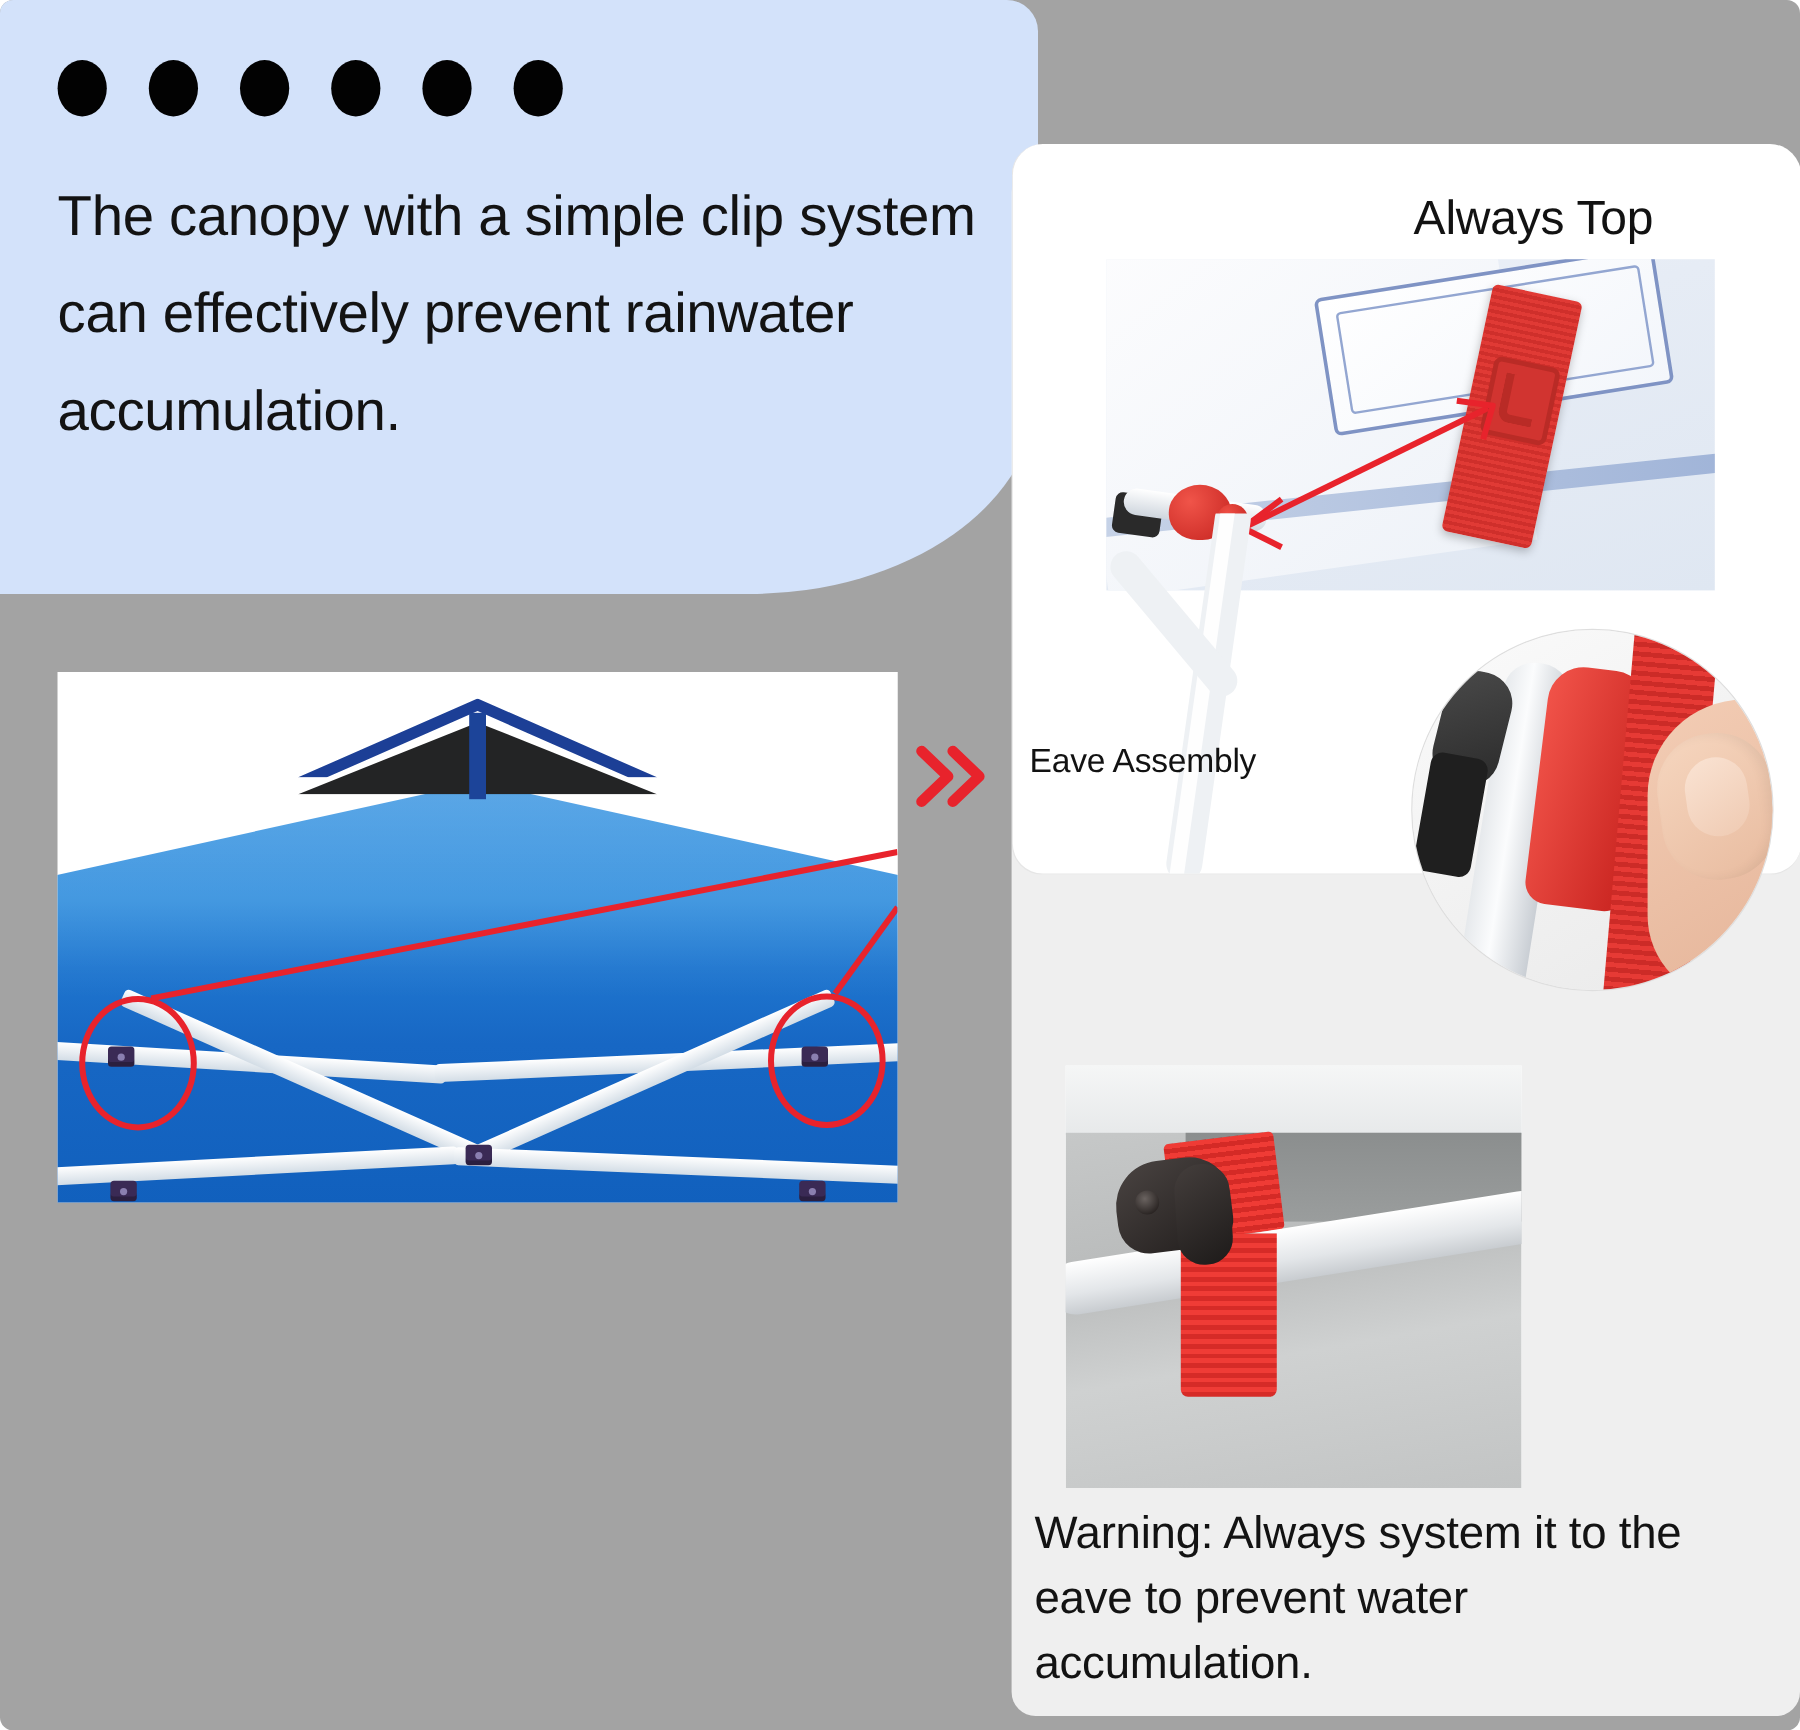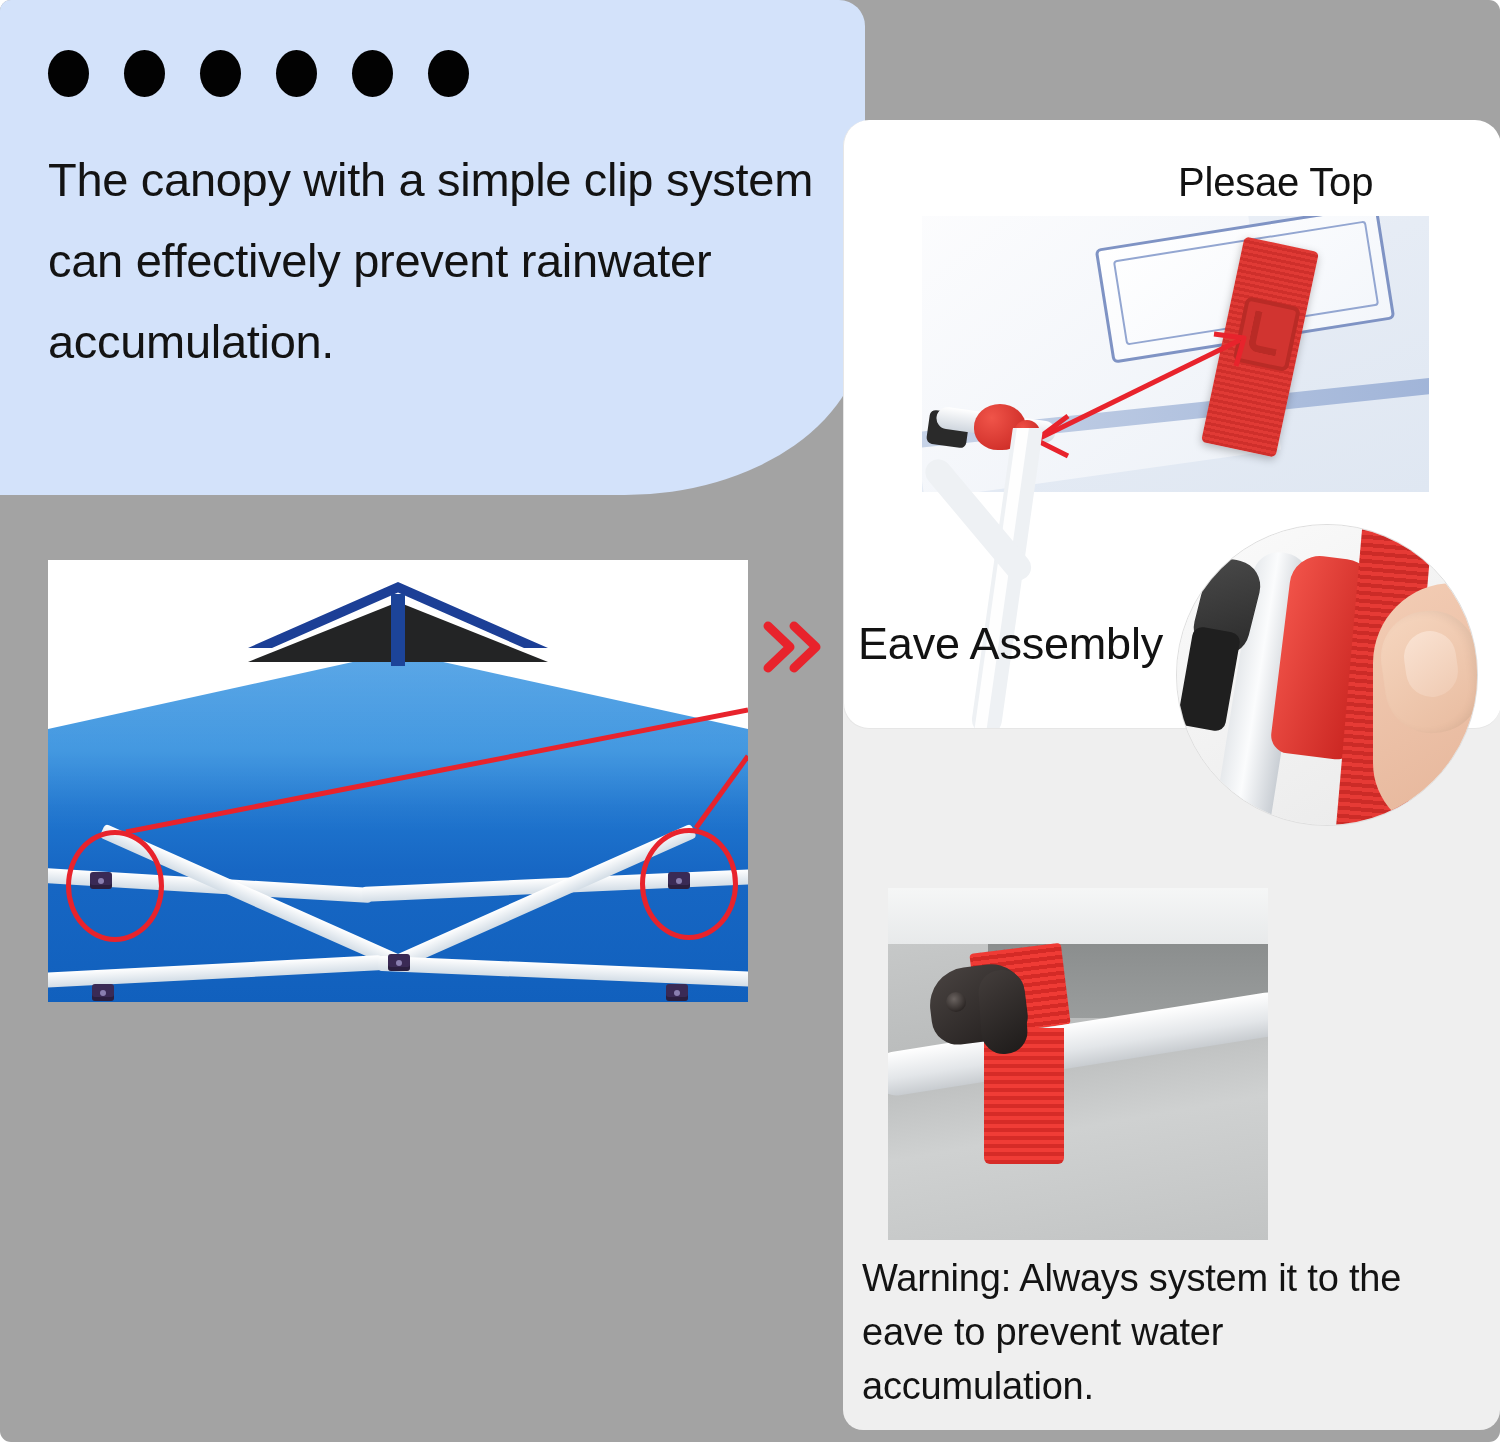--- a/index.html
+++ b/index.html
@@ -107,21 +107,21 @@
     border-radius:26px;
     border:1px solid #e6e6e6;
     border-right:none;border-top:none;
   }
   .label-canopy-top{
     position:absolute;left:1178px;top:160px;
     font-size:40px;color:#121212;letter-spacing:-.2px;
   }
   .label-eave{
     position:absolute;left:858px;top:618px;
-    font-size:45px;color:#121212;letter-spacing:-.2px;
+    font-size:28px;color:#121212;letter-spacing:-.2px;
   }
 
   
   .photo-top{
     position:absolute;left:922px;top:216px;
     width:507px;height:276px;overflow:hidden;
     background:linear-gradient(160deg,#eef2f8 0%,#e6ecf5 40%,#dfe7f2 100%);
   }
   .pt-fabric{
     position:absolute;left:-20px;top:-40px;width:360px;height:300px;
@@ -358,21 +358,21 @@
     <div class="pb-strap-tail"></div>
     <div class="pb-blackclip"></div>
     <div class="pb-blackclip2"></div>
     <div class="pb-screw"></div>
   </div>
 
   <div class="warning-text">Warning: Always system it to the eave to prevent water accumulation.</div>
 
   <div class="white-card"></div>
 
-  <div class="label-canopy-top">Plesae Top</div>
+  <div class="label-canopy-top">Always Top</div>
 
   <div class="photo-top">
     <div class="pt-fabric"></div>
     <div class="pt-seam"></div>
     <div class="pt-seam2"></div>
     <div class="pt-edge"></div>
     <div class="pt-blackfit"></div>
     <div class="pt-pole"></div>
     <div class="pt-redknob"></div>
     <div class="pt-redknob2"></div>

